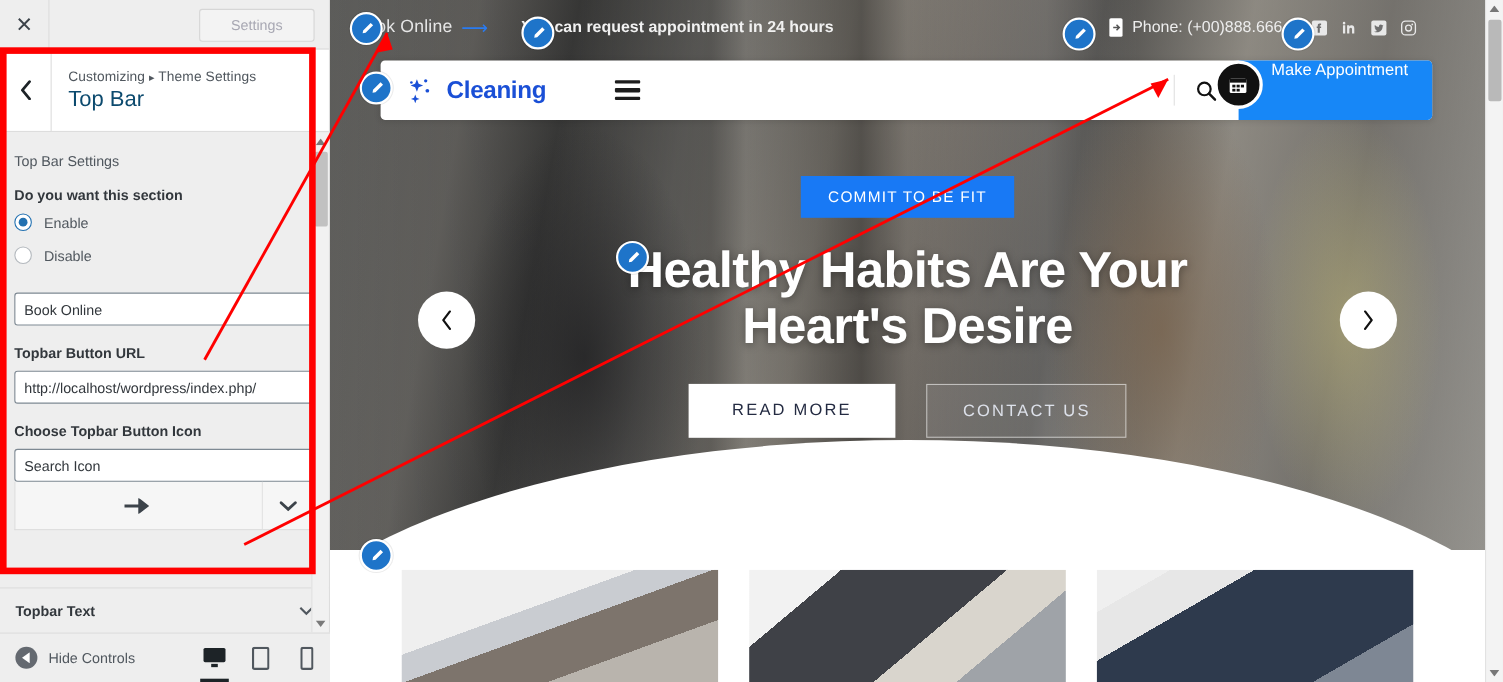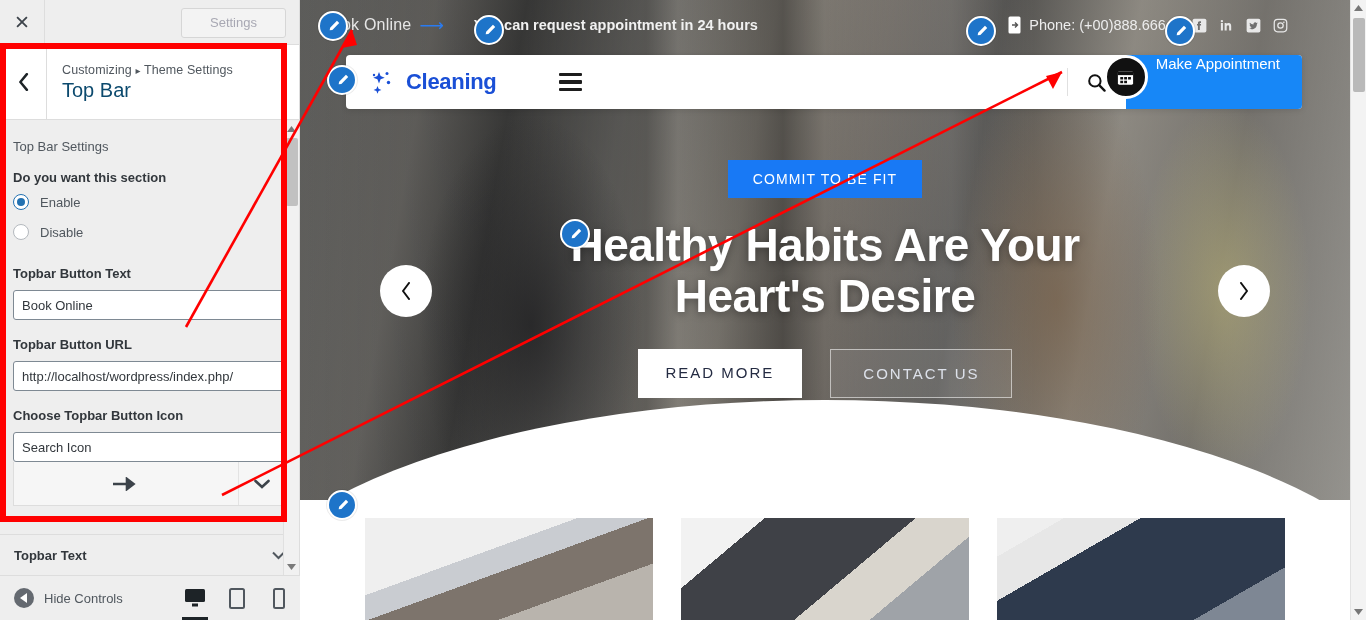--- a/index.html
+++ b/index.html
@@ -244,21 +244,21 @@
     font-family: "Liberation Sans", sans-serif;
   }
   .hero-h1 {
     margin-top: 22px; color: #fff; font-weight: bold;
     font-size: 46px; line-height: 1.1; letter-spacing: -.5px;
     text-shadow: 0 2px 8px rgba(0,0,0,.35);
     font-family: "Liberation Sans", sans-serif;
   }
   .hero-btns { margin-top: 28px; display: flex; gap: 28px; justify-content: center; }
   .btn-white {
-    background: #fff; color: #242b42; padding: 15px 28px;
+    background: #fff; color: #242b42; padding: 15px 40px;
     font-size: 15px; letter-spacing: 2px; cursor: pointer;
     font-family: "Liberation Sans", sans-serif;
   }
   .btn-ghost {
     background: rgba(255,255,255,.07); color: #dde1ea;
     border: 1px solid rgba(255,255,255,.55);
     padding: 15px 32px; font-size: 15px; letter-spacing: 2px; cursor: pointer;
     font-family: "Liberation Sans", sans-serif;
   }
   .car-arrow {
@@ -353,21 +353,20 @@
         <div class="radio-row">
           <span class="radio on"></span>
           <span class="radio-text">Enable</span>
         </div>
         <div class="radio-row">
           <span class="radio"></span>
           <span class="radio-text">Disable</span>
         </div>
 
         <div class="field-block gap-big">
-          <div class="field-label">Topbar Button Text</div>
           <input class="txt-input" type="text" value="Book Online" style="">
         </div>
 
         <div class="field-block">
           <div class="field-label">Topbar Button URL</div>
           <input class="txt-input" type="text" value="http://localhost/wordpress/index.php/" style="">
         </div>
 
         <div class="field-block icon-picker-input">
           <div class="field-label">Choose Topbar Button Icon</div>

